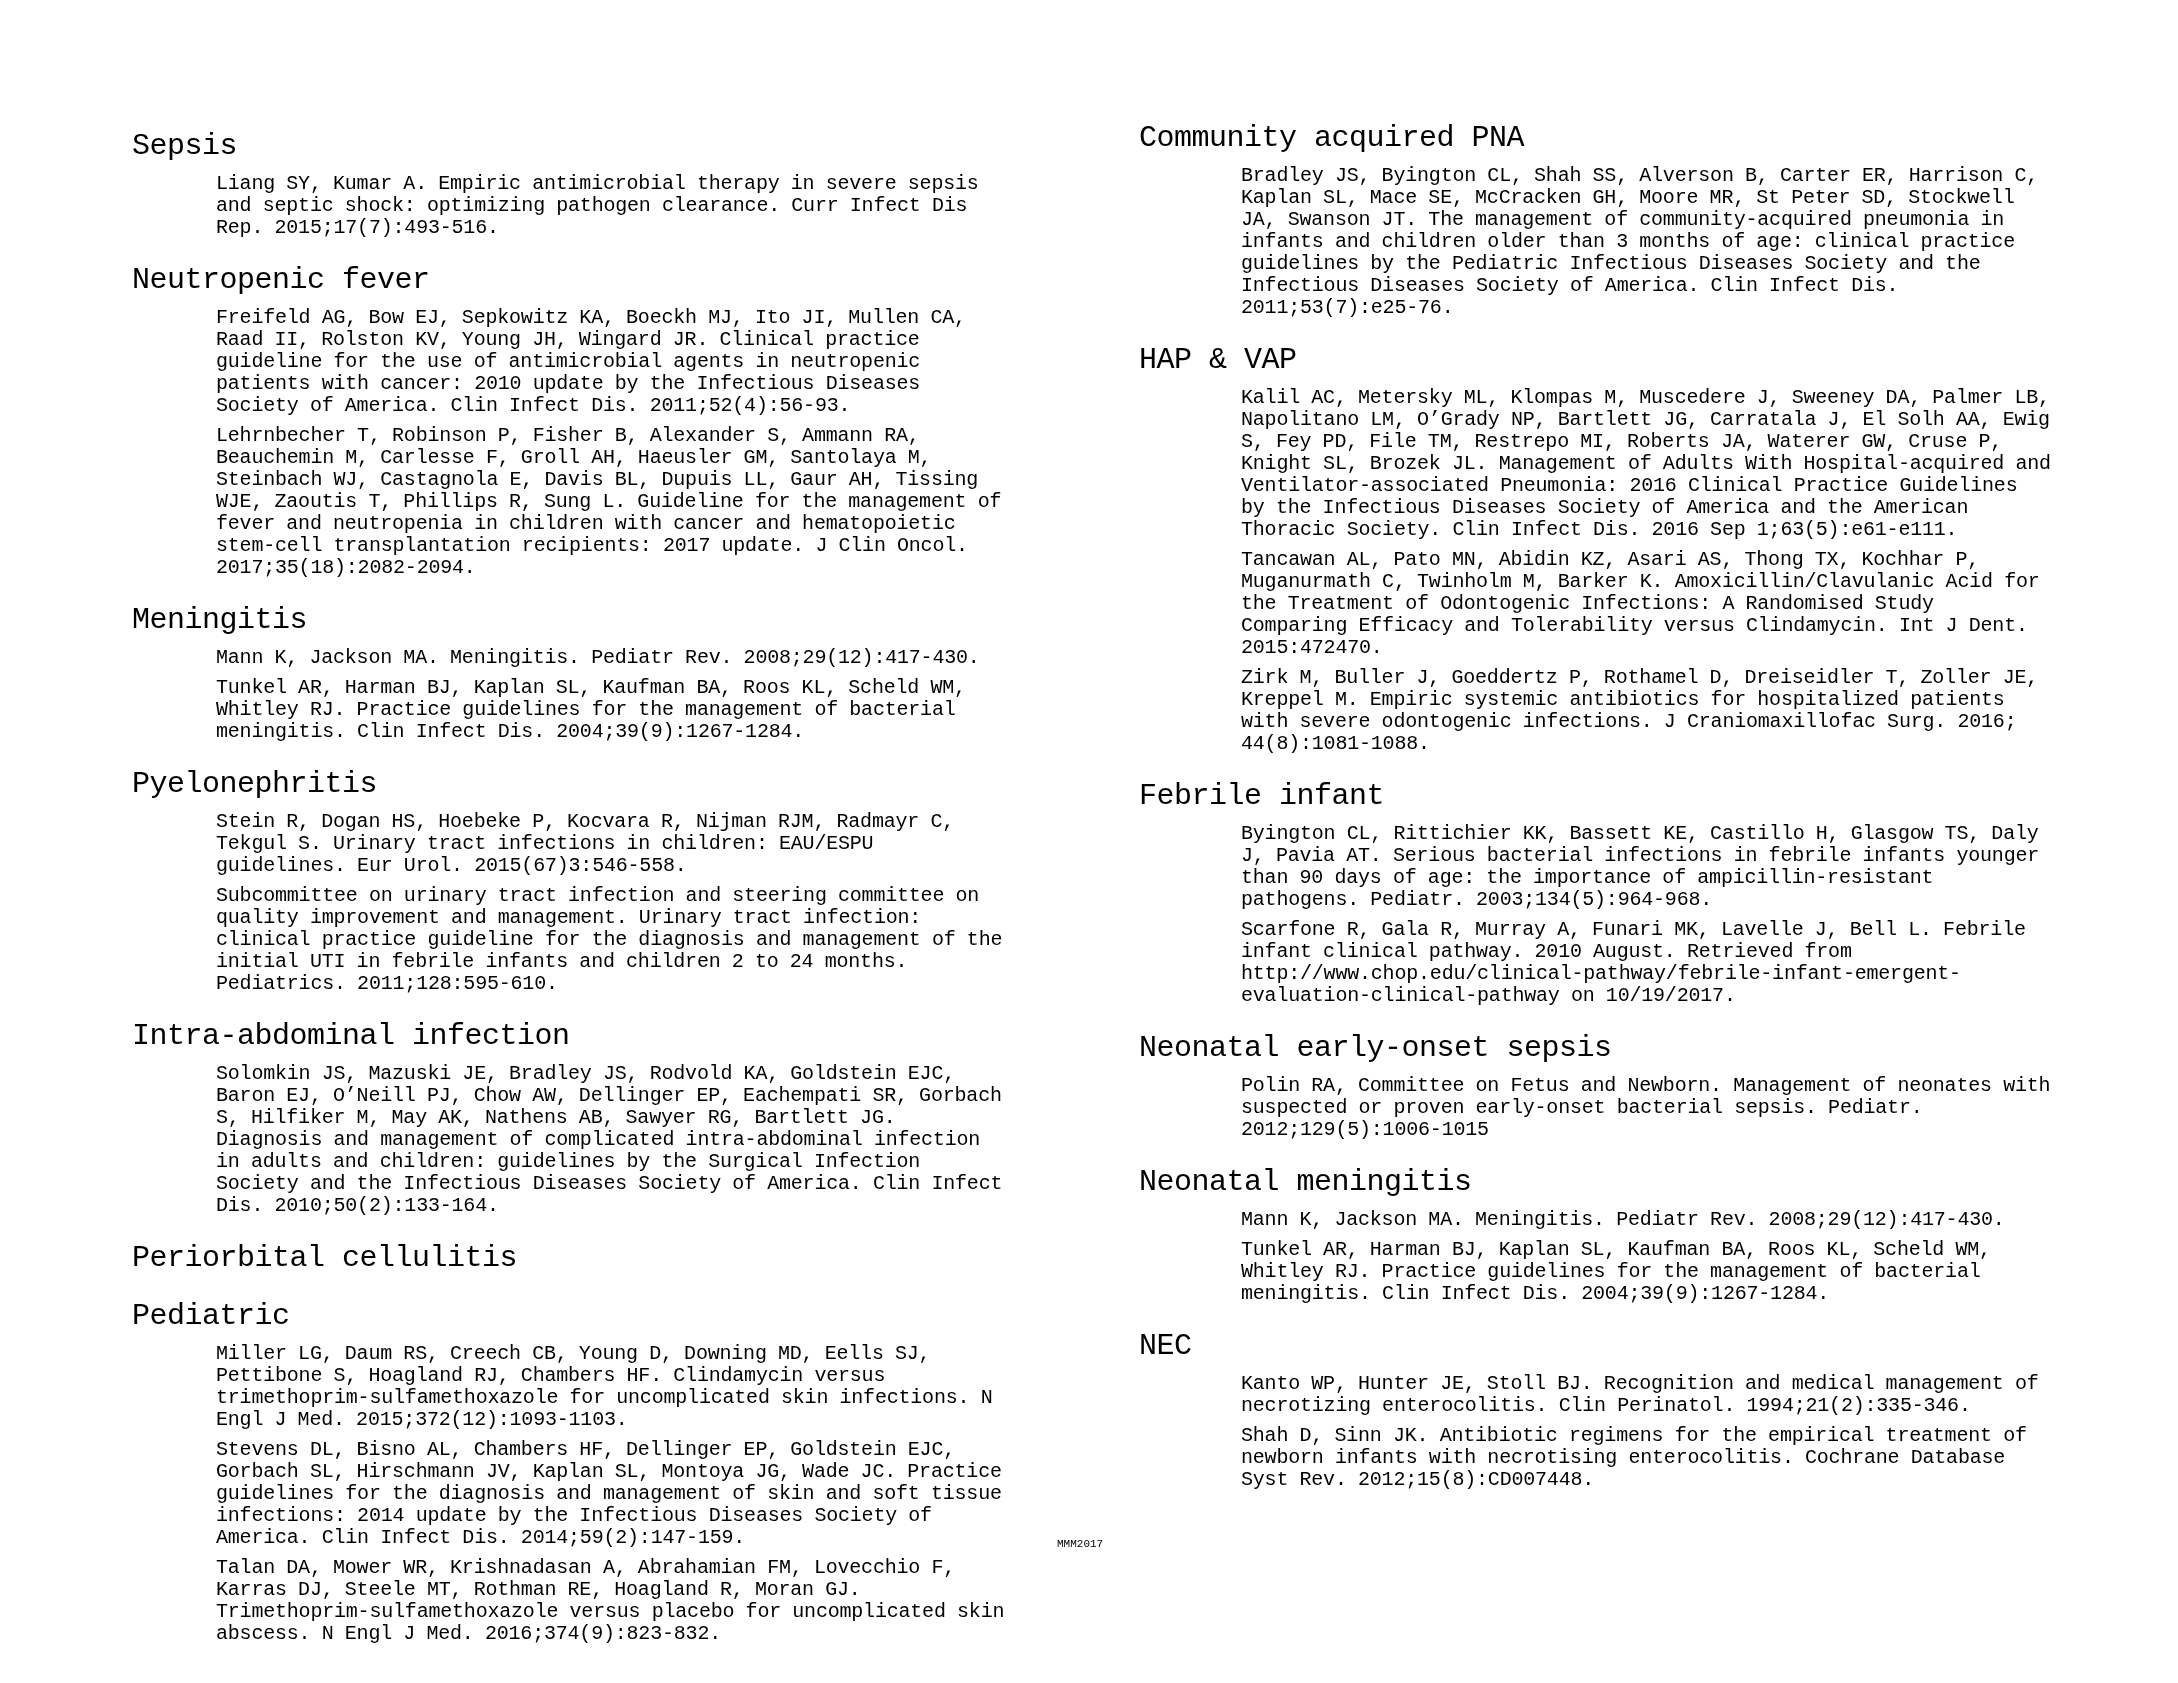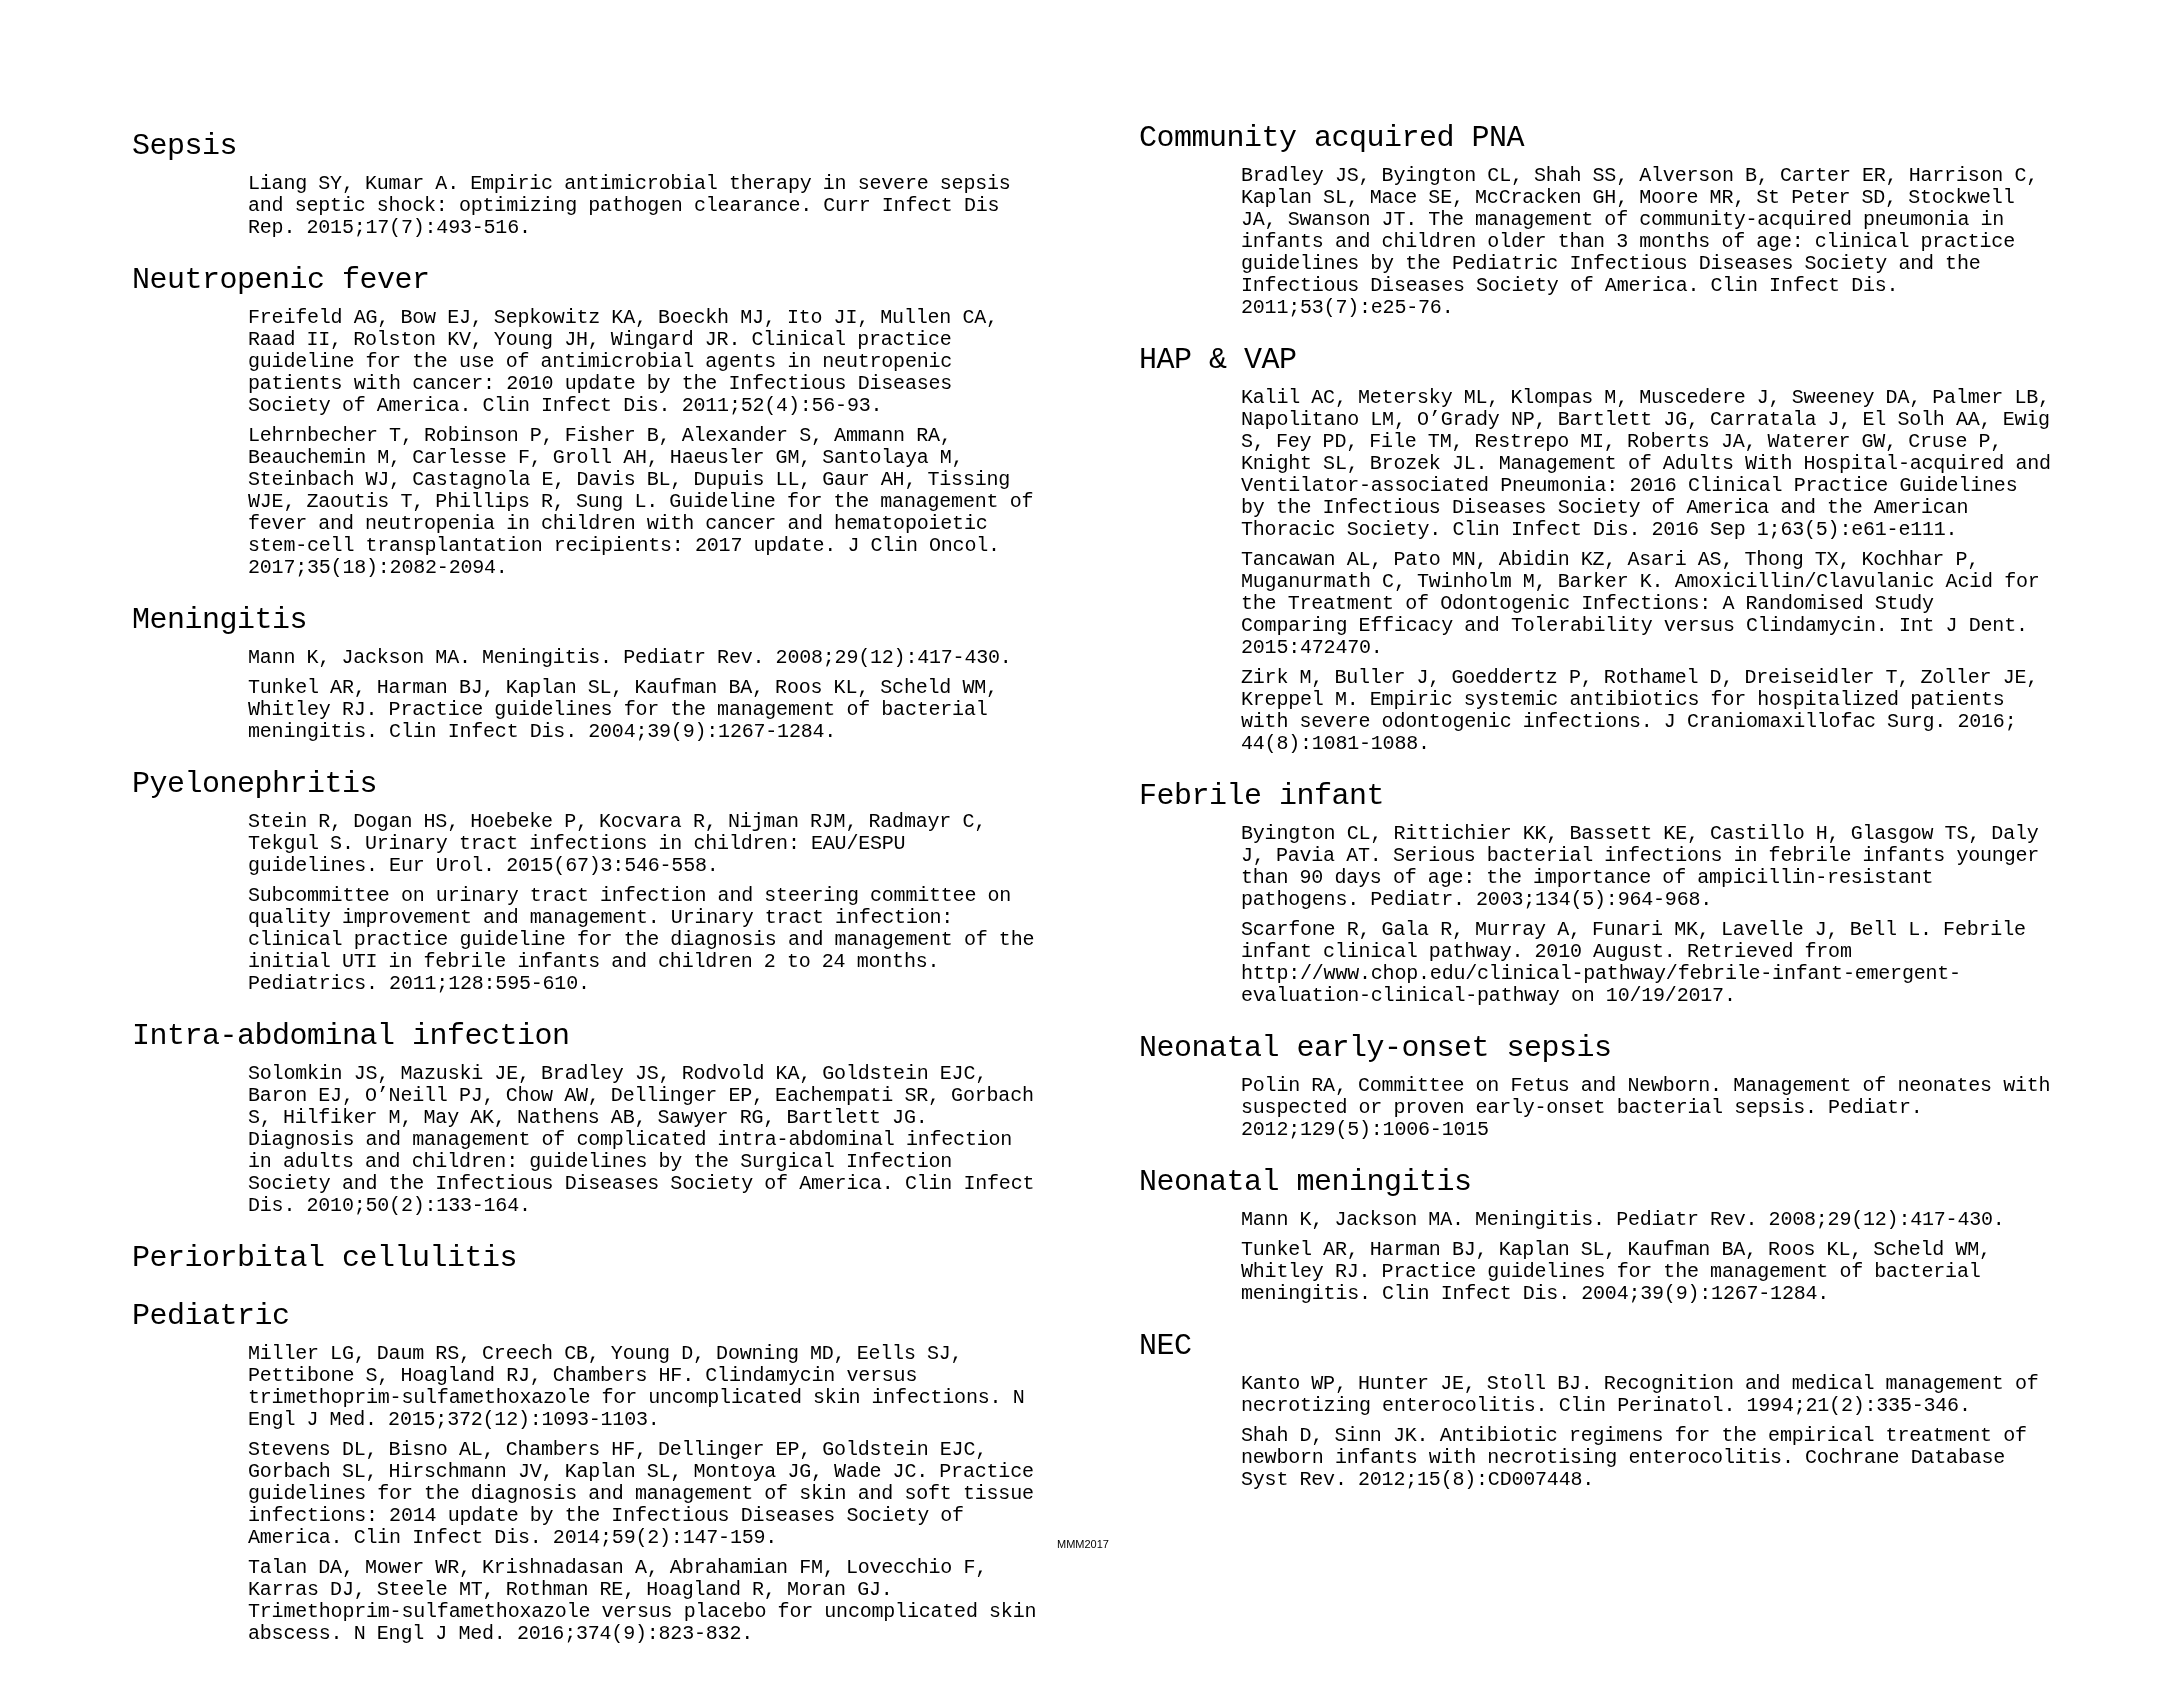--- a/index.html
+++ b/index.html
@@ -26,30 +26,30 @@
   }
   .column .section-heading:first-child { margin-top: 0; }
 
   .citation {
     font-size: 20px;
     line-height: 22px;
     letter-spacing: -0.2px;
     margin-bottom: 8px;
     word-spacing: -0.5px;
   }
-  #left-col  .citation { margin-left: 116px; width: 790px; }
+  #left-col  .citation { margin-left: 84px; width: 790px; }
   #right-col .citation { margin-left: 102px; width: 810px; }
 
   .watermark {
     position: absolute;
     left: 1057px;
     top: 1538px;
     font-size: 11px;
     line-height: 12px;
-    font-family: Liberation Sans, sans-serif;
+    font-family: Liberation Mono, monospace;
     letter-spacing: 0;
   }
 </style>
 </head>
 <body>
 
 <div class="page">
   <div class="column" id="left-col">
       <div class="section-heading">Sepsis</div>
       <p class="citation">Liang SY, Kumar A. Empiric antimicrobial therapy in severe sepsis and septic shock: optimizing pathogen clearance. Curr Infect Dis Rep. 2015;17(7):493-516.</p>

